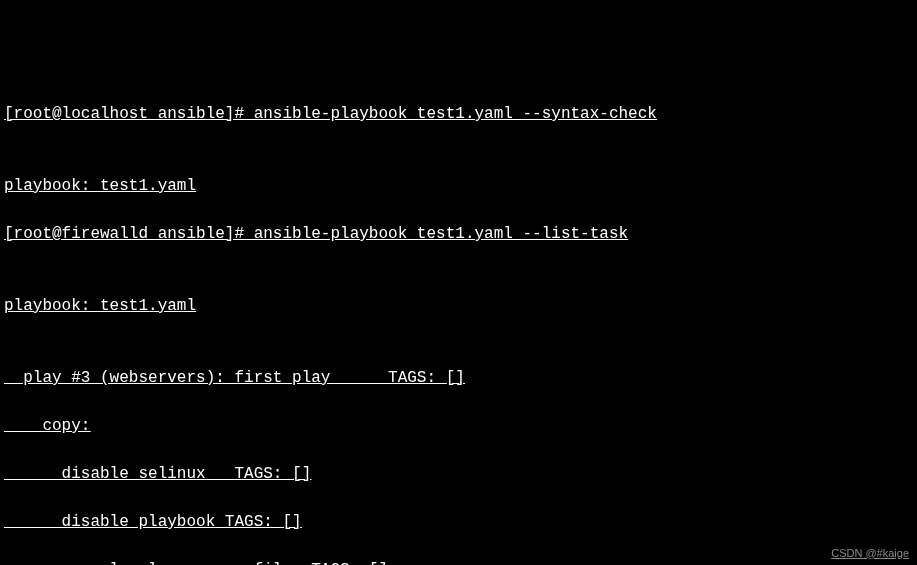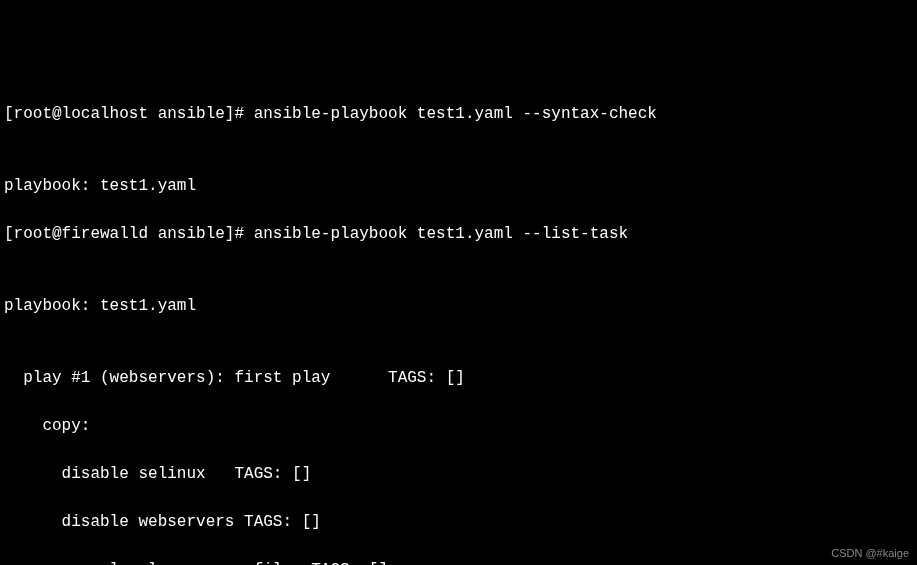--- a/index.html
+++ b/index.html
@@ -1,18 +1,19 @@
 <!DOCTYPE html>
 <html><head>
   <meta charset="utf-8">
   <style>
     * {
       margin: 0;
       padding: 0;
       box-sizing: border-box;
+      text-decoration: underline;
     }
     body {
       background-color: #000000;
       color: #ffffff;
       font-family: 'Courier New', Consolas, monospace;
       font-size: 16px;
       line-height: 1.5;
       padding: 6px 4px;
       white-space: pre;
       width: 917px;
@@ -38,24 +39,24 @@
 
 
 
 <div class="line">[root@localhost ansible]# ansible-playbook test1.yaml --syntax-check</div>
 <div class="line"></div>
 <div class="line">playbook: test1.yaml</div>
 <div class="line">[root@firewalld ansible]# ansible-playbook test1.yaml --list-task</div>
 <div class="line"></div>
 <div class="line">playbook: test1.yaml</div>
 <div class="line"></div>
-<div class="line">  play #1 (webservers): first play      TAGS: []</div>
+<div class="line">  play #3 (webservers): first play      TAGS: []</div>
 <div class="line">    copy:</div>
 <div class="line">      disable selinux   TAGS: []</div>
-<div class="line">      disable webservers TAGS: []</div>
+<div class="line">      disable playbook TAGS: []</div>
 <div class="line">      copy local yum repo file  TAGS: []</div>
 
 
 
 
 
 
 
 <div class="line"></div>
 

